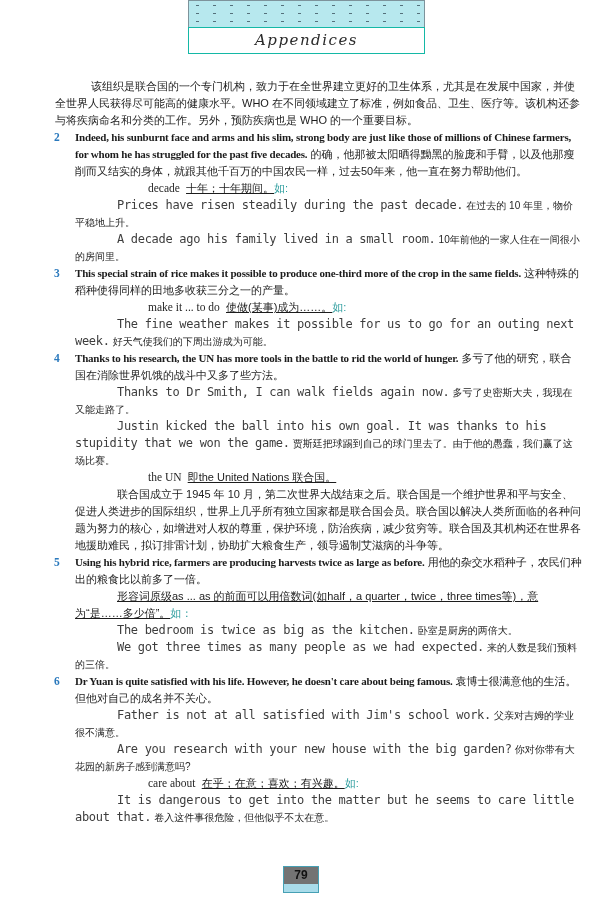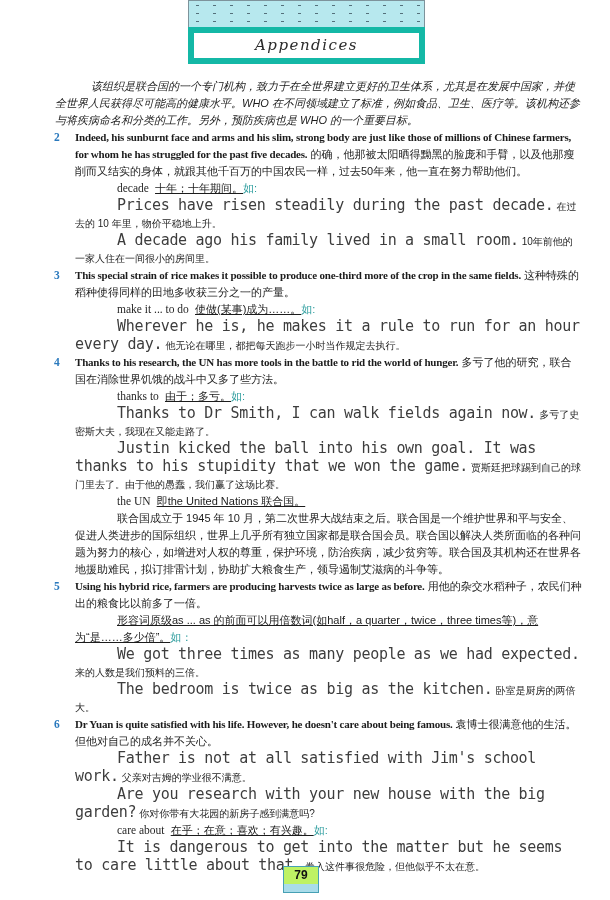--- a/index.html
+++ b/index.html
@@ -10,52 +10,52 @@
   }
   
   .header{position:absolute;top:0;left:188px;width:237px;}
   .header-img{
     height:26px;border:1px solid #7d939b;border-bottom:none;
     background-color:#b7e8ee;
     background-image:radial-gradient(ellipse 2.6px 1.1px at 50% 55%, #54707b 58%, transparent 60%);
     background-size:17px 8px;
   }
   .header-titlebox{
-    border:6px solid #14b8a6;background:#fff;text-align:center;
+    border:1px solid #14b8a6;background:#fff;text-align:center;
     padding:3px 0 4px;
   }
   .header-title{
     font-family:"DejaVu Serif",serif;font-style:italic;font-size:15px;
     letter-spacing:1.5px;color:#2a2a2a;
   }
   
   .content{
     position:absolute;top:78px;left:55px;width:527px;
     font-size:11px;line-height:17px;
   }
   .content p{margin:0;}
-  .intro{text-indent:36px;font-style:italic;}
+  .intro{text-indent:36px;}
   .item{position:relative;padding-left:20px;}
   .num{
     position:absolute;left:-1px;top:0;color:#2a79bd;font-weight:bold;
     font-size:11.5px;font-family:"Liberation Serif",serif;
   }
   .item-en{font-family:"Liberation Serif",serif;font-weight:bold;font-size:11px;letter-spacing:-0.2px;}
   .block{margin-left:-20px;text-indent:42px;}
-  .term{font-family:"Liberation Serif",serif;font-size:11.5px;color:#262626;}
+  .term{font-family:"Liberation Serif",serif;font-size:11.5px;color:#262626;margin-left:31px;}
   .def{color:#1c1c1c;text-decoration:underline;}
   .ru{color:#2d9d9e;}
-  .ex-en{font-family:"DejaVu Sans Mono",monospace;font-size:15px;color:#3d3d3d;letter-spacing:-0.3px;}
+  .ex-en{font-family:"DejaVu Sans Mono",monospace;font-size:12px;color:#3d3d3d;letter-spacing:-0.3px;}
   .ex-cn{font-size:10px;color:#1e1e1e;}
   
   .footer{
     position:absolute;left:283px;top:866px;width:34px;
     border:1px solid #46a0b4;text-align:center;
   }
-  .footer-num{background:#bef264;font-weight:bold;font-size:12px;padding:1px 0 2px;color:#111;}
+  .footer-num{background:#737373;font-weight:bold;font-size:12px;padding:1px 0 2px;color:#111;}
   .footer-strip{height:8px;background:#a9dcea;}
 </style>
 </head>
 <body>
 
 <div class="header">
   <div class="header-img"></div>
   <div class="header-titlebox">
     <span class="header-title">Appendices</span>
   </div>
@@ -68,37 +68,36 @@
         <span class="num">2</span>
         <p class="main"><b class="item-en">Indeed, his sunburnt face and arms and his slim, strong body are just like those of millions of Chinese farmers, for whom he has struggled for the past five decades.</b> <span class="item-cn"> 的确，他那被太阳晒得黝黑的脸庞和手臂，以及他那瘦削而又结实的身体，就跟其他千百万的中国农民一样，过去50年来，他一直在努力帮助他们。</span></p>
         <p class="block phrase"><span class="term">decade</span>&nbsp;&nbsp;<span class="def">十年；十年期间。</span><span class="ru">如:</span></p>
         <p class="block example"><span class="ex-en">Prices have risen steadily during the past decade.</span> <span class="ex-cn">在过去的 10 年里，物价平稳地上升。</span></p>
         <p class="block example"><span class="ex-en">A decade ago his family lived in a small room.</span> <span class="ex-cn">10年前他的一家人住在一间很小的房间里。</span></p>
       </div>
       <div class="item">
         <span class="num">3</span>
         <p class="main"><b class="item-en">This special strain of rice makes it possible to produce one-third more of the crop in the same fields.</b> <span class="item-cn"> 这种特殊的稻种使得同样的田地多收获三分之一的产量。</span></p>
         <p class="block phrase"><span class="term">make it ... to do</span>&nbsp;&nbsp;<span class="def">使做(某事)成为……。</span><span class="ru">如:</span></p>
-        <p class="block example"><span class="ex-en">Wherever he is, he makes it a rule to run for an hour every day.</span> <span class="ex-cn">他无论在哪里，都把每天跑步一小时当作规定去执行。</span></p>
+        <p class="block example"><span class="ex-en">The fine weather makes it possible for us to go for an outing next week.</span> <span class="ex-cn">好天气使我们的下周出游成为可能。</span></p>
       </div>
       <div class="item">
         <span class="num">4</span>
         <p class="main"><b class="item-en">Thanks to his research, the UN has more tools in the battle to rid the world of hunger.</b> <span class="item-cn"> 多亏了他的研究，联合国在消除世界饥饿的战斗中又多了些方法。</span></p>
-        <p class="block phrase"><span class="term">thanks to</span>&nbsp;&nbsp;<span class="def">由于；多亏。</span><span class="ru">如:</span></p>
         <p class="block example"><span class="ex-en">Thanks to Dr Smith, I can walk fields again now.</span> <span class="ex-cn">多亏了史密斯大夫，我现在又能走路了。</span></p>
         <p class="block example"><span class="ex-en">Justin kicked the ball into his own goal. It was thanks to his stupidity that we won the game.</span> <span class="ex-cn">贾斯廷把球踢到自己的球门里去了。由于他的愚蠢，我们赢了这场比赛。</span></p>
         <p class="block phrase"><span class="term">the UN</span>&nbsp;&nbsp;<span class="def">即the United Nations 联合国。</span></p>
         <p class="block para">联合国成立于 1945 年 10 月，第二次世界大战结束之后。联合国是一个维护世界和平与安全、促进人类进步的国际组织，世界上几乎所有独立国家都是联合国会员。联合国以解决人类所面临的各种问题为努力的核心，如增进对人权的尊重，保护环境，防治疾病，减少贫穷等。联合国及其机构还在世界各地援助难民，拟订排雷计划，协助扩大粮食生产，领导遏制艾滋病的斗争等。</p>
       </div>
       <div class="item">
         <span class="num">5</span>
         <p class="main"><b class="item-en">Using his hybrid rice, farmers are producing harvests twice as large as before.</b> <span class="item-cn"> 用他的杂交水稻种子，农民们种出的粮食比以前多了一倍。</span></p>
         <p class="block note"><span class="def">形容词原级as ... as 的前面可以用倍数词(如half，a quarter，twice，three times等)，意为“是……多少倍”。</span><span class="ru">如：</span></p>
+        <p class="block example"><span class="ex-en">The bedroom is twice as big as the kitchen.</span> <span class="ex-cn">卧室是厨房的两倍大。</span></p>
         <p class="block example"><span class="ex-en">We got three times as many people as we had expected.</span> <span class="ex-cn">来的人数是我们预料的三倍。</span></p>
-        <p class="block example"><span class="ex-en">The bedroom is twice as big as the kitchen.</span> <span class="ex-cn">卧室是厨房的两倍大。</span></p>
       </div>
       <div class="item">
         <span class="num">6</span>
         <p class="main"><b class="item-en">Dr Yuan is quite satisfied with his life. However, he doesn't care about being famous.</b> <span class="item-cn"> 袁博士很满意他的生活。但他对自己的成名并不关心。</span></p>
         <p class="block example"><span class="ex-en">Father is not at all satisfied with Jim's school work.</span> <span class="ex-cn">父亲对吉姆的学业很不满意。</span></p>
         <p class="block example"><span class="ex-en">Are you research with your new house with the big garden?</span> <span class="ex-cn">你对你带有大花园的新房子感到满意吗?</span></p>
         <p class="block phrase"><span class="term">care about</span>&nbsp;&nbsp;<span class="def">在乎；在意；喜欢；有兴趣。</span><span class="ru">如:</span></p>
         <p class="block example"><span class="ex-en">It is dangerous to get into the matter but he seems to care little about that.</span> <span class="ex-cn">卷入这件事很危险，但他似乎不太在意。</span></p>
       </div>
     </div>

